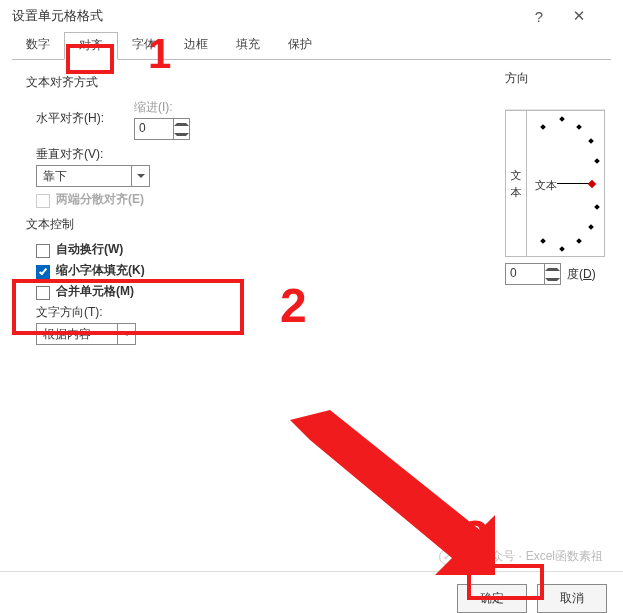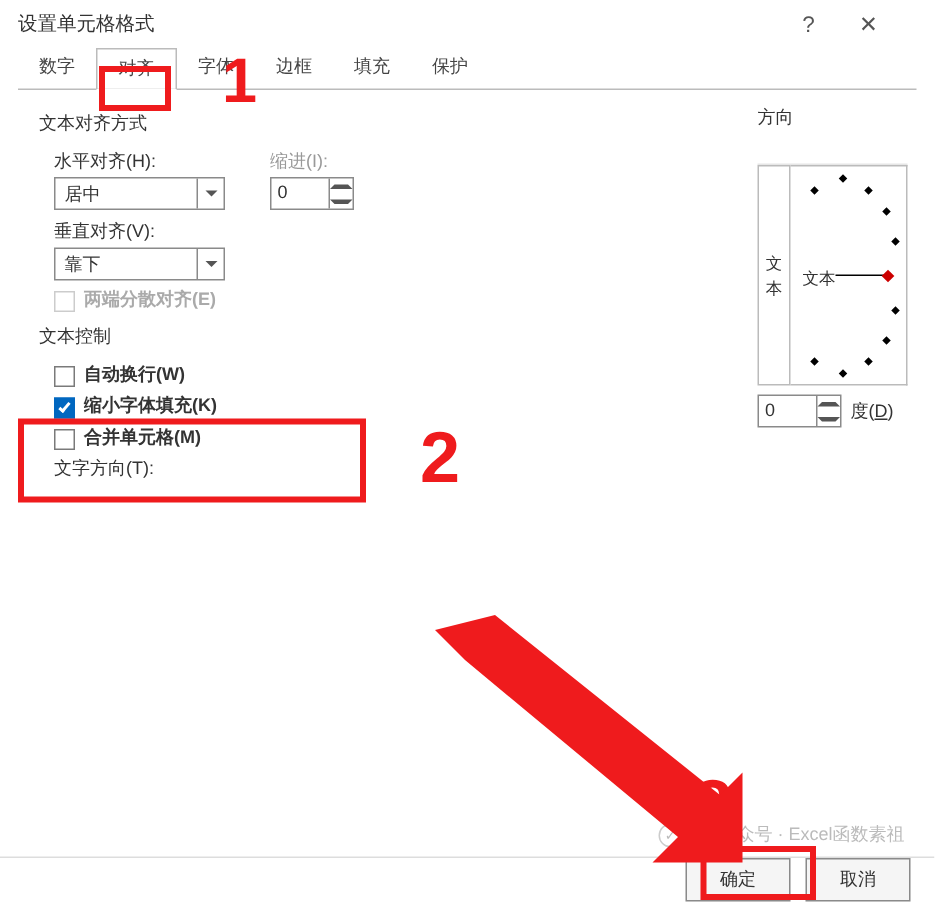--- a/index.html
+++ b/index.html
@@ -52,21 +52,21 @@
   .orient-box { display: flex; height: 148px; border-top:1px solid #e6e6e6; }
   .vert-box { width: 22px; border: 1px solid #bbb; display:flex;flex-direction:column;align-items:center;justify-content:center;gap:2px; font-size:11px; }
   .dial { flex:1; border:1px solid #bbb; border-left:none; position:relative; }
   .dial .dot { position:absolute; width:4px;height:4px;background:#000; transform:rotate(45deg);}
   .dial .lbl { position:absolute; left:8px; top:67px; font-size:11px;}
   .dial .line { position:absolute; left:30px; top:72px; width:34px; height:1px; background:#000;}
   .dial .red { position:absolute; width:6px;height:6px;background:#c00;left:62px;top:70px;transform:rotate(45deg);}
   .deg-row { display:flex;align-items:center;gap:6px;margin-top:6px; }
 
   
-  .footer { position: absolute; bottom: 0; left:0; right:0; height: 42px; border-top: 1px solid #ddd; display: flex; align-items: flex-start; justify-content: flex-end; gap: 10px; padding-right: 16px; }
+  .footer { position: absolute; bottom: 0; left:0; right:0; height: 42px; border-top: 1px solid #ddd; display: flex; align-items: flex-end; justify-content: flex-end; gap: 10px; padding-right: 16px; }
   .btn-std { border: 1px solid #8a8a8a; background: #f5f5f5; padding: 5px 22px; cursor: pointer; font-size: 12px; }
 
   
   .anno-box { position:absolute; border:4px solid #ef1b1d; pointer-events:none; }
   .anno-num { position:absolute; color:#ef1b1d; font-weight:900; font-family: Arial, sans-serif; }
   .arrow-svg { position:absolute; pointer-events:none; }
 
   .u { text-decoration: underline; }
 
   .watermark { position:absolute; right:20px; bottom:48px; color:#bbb; font-size:12px; display:flex; align-items:center; gap:4px;}
@@ -90,26 +90,20 @@
   <div class="tab">保护</div>
 </div>
 <div class="tabs-underline"></div>
 
 <div class="panel">
 
   <div class="group-lbl">文本对齐方式</div>
   <div class="sub" style="display:flex;gap:30px;align-items:center;">
     <div>
       <div class="field-lbl"><span>水平对齐(H):</span></div>
-      <div class="combo w1">
-        <div class="txt">居中</div>
-        <div class="arrow">
-            <div class="tri"></div>
-          </div>
-      </div>
     </div>
     <div>
       <div class="field-lbl" style="color:#999">缩进(I):</div>
       <div class="spinner">
         <div class="val">0</div>
         <div class="sp">
             <div>
               <div class="tri-up"></div>
             </div>
             <div>
@@ -144,20 +138,26 @@
       </div>
     <span>缩小字体填充(K)</span>
   </div>
   <div class="chk">
     <div class="box"></div>
     <span>合并单元格(M)</span>
   </div>
 
   <div class="sub">
     <div class="field-lbl">文字方向(T):</div>
+    <div class="combo w2">
+      <div class="txt">根据内容</div>
+      <div class="arrow">
+          <div class="tri"></div>
+        </div>
+    </div>
   </div>
 
   <div class="orient">
     <div class="g-lbl">方向</div>
     <div class="orient-box">
       <div class="vert-box">
         <span>文</span>
         <span>本</span>
       </div>
       <div class="dial">

